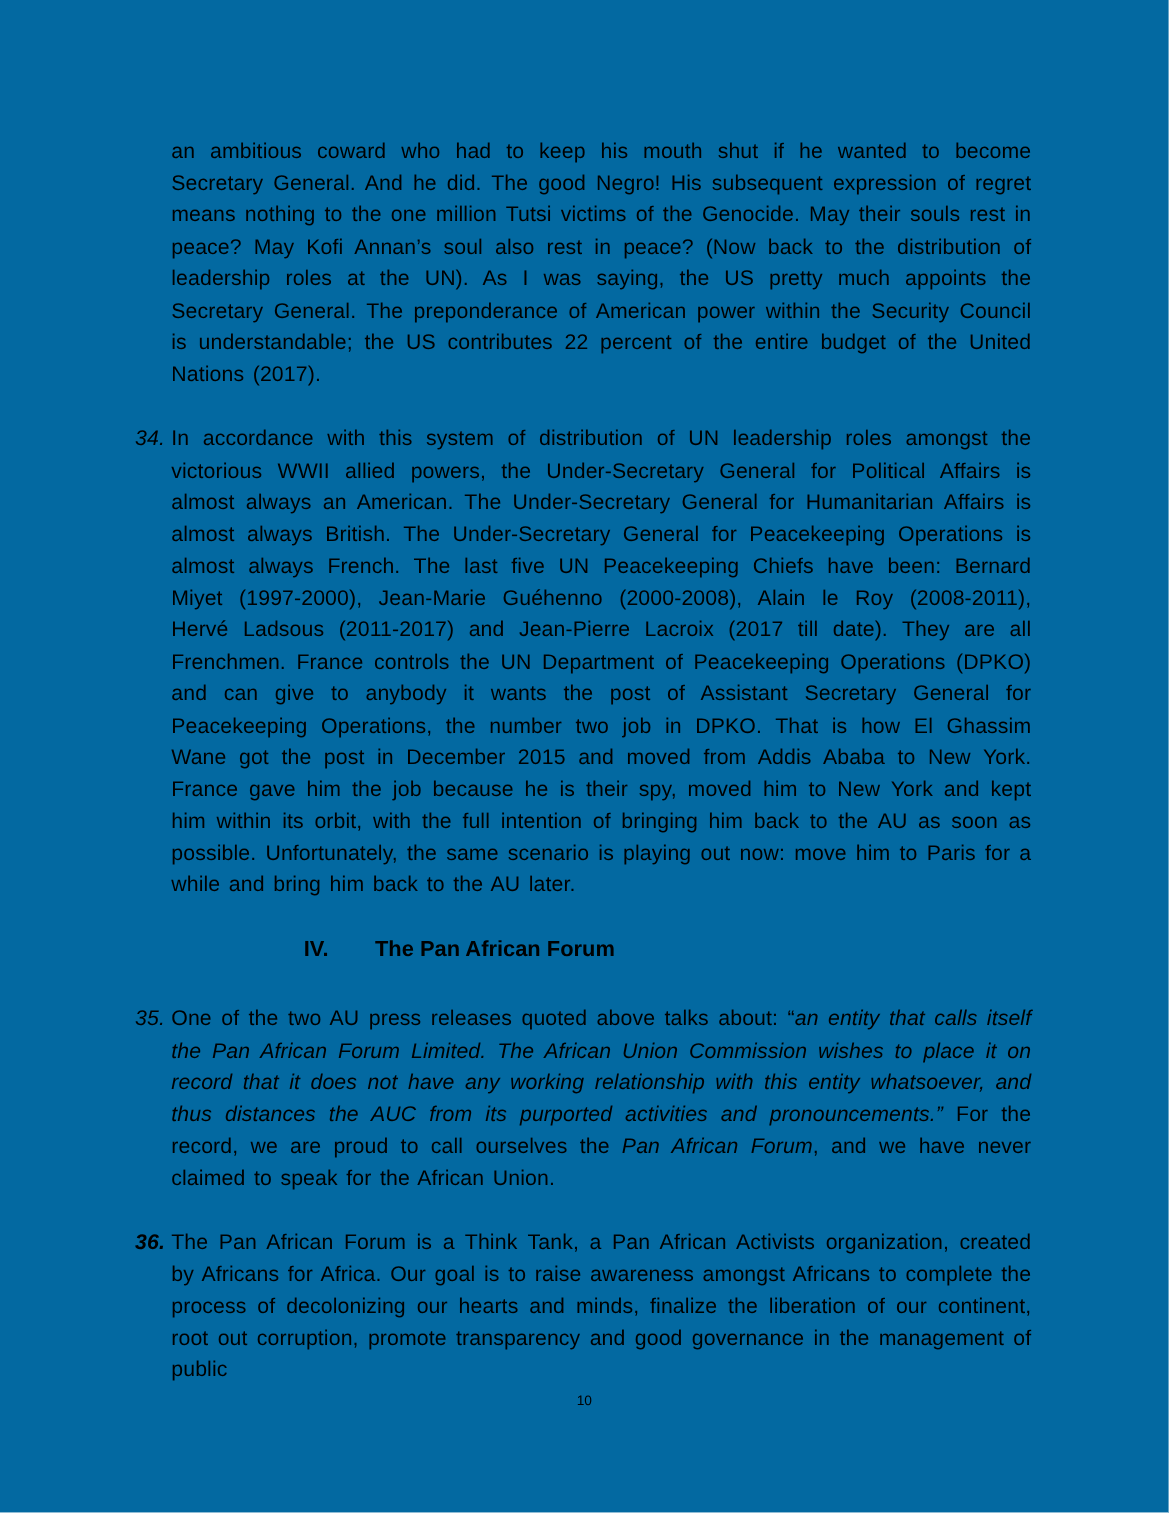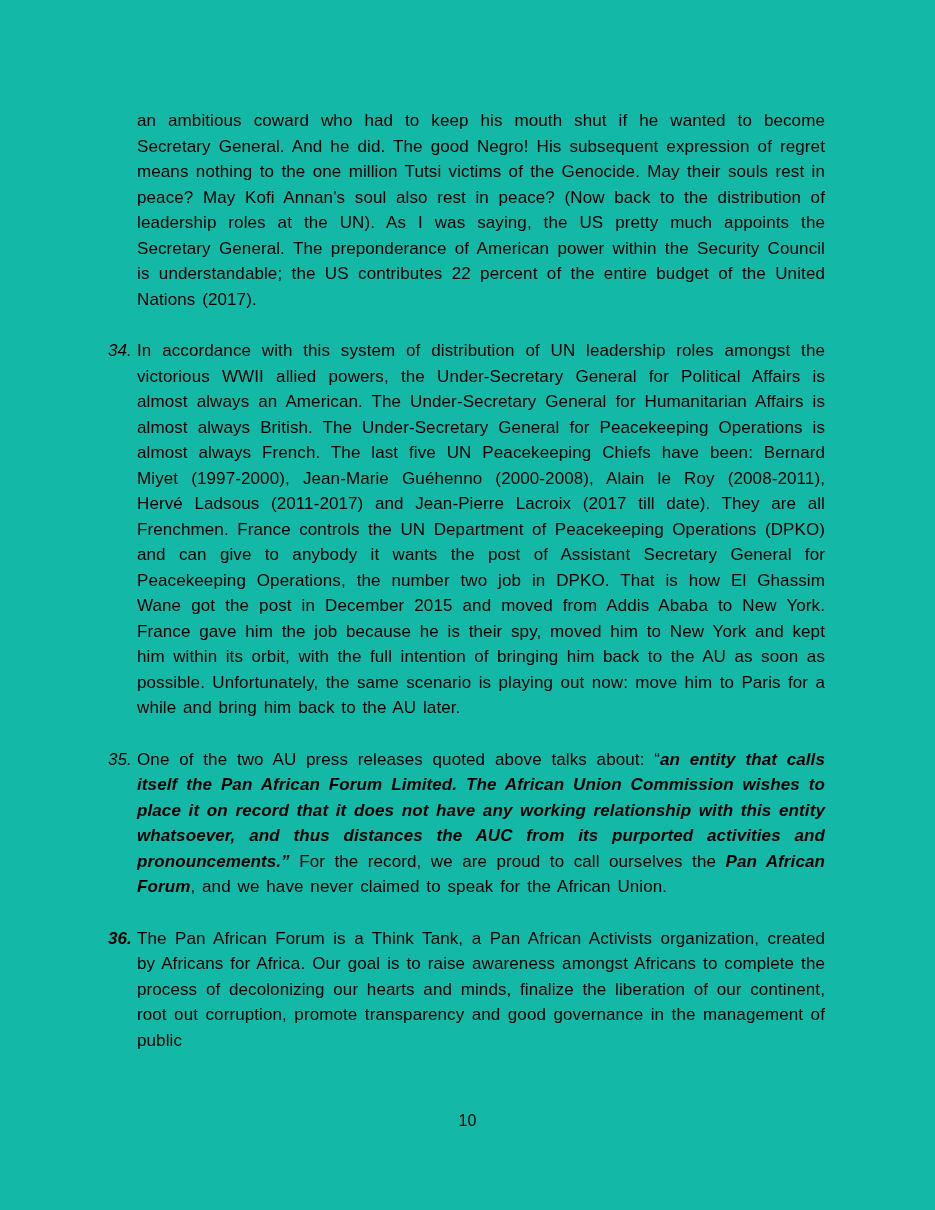--- a/index.html
+++ b/index.html
@@ -4,21 +4,21 @@
 <style>
   html, body {
     margin: 0;
     padding: 0;
     background: #ffffff;
   }
   .page {
     position: relative;
     width: 935px;
     height: 1210px;
-    background: #14b8a6;
+    background: #0369a1;
     color: #000000;
     font-family: "Liberation Sans", "DejaVu Sans", sans-serif;
     overflow: hidden;
   }
   .content {
     position: absolute;
     left: 137px;
     top: 108px;
     width: 688px;
   }
@@ -48,37 +48,38 @@
     line-height: 25.5px;
     font-weight: bold;
     padding-left: 106px;
     margin: 0 0 30px 0;
     text-align: left;
   }
   .heading .num-h {
     display: inline-block;
     width: 57px;
   }
-  .seg-italic { font-style: italic; font-weight: bold; }
+  .seg-italic { font-style: italic; }
   .seg-bold { font-weight: normal; }
   .seg-normal { font-style: normal; }
   .page-footer {
     position: absolute;
     left: 0;
     top: 1110px;
     width: 935px;
     text-align: center;
-    font-size: 16px;
+    font-size: 11px;
     line-height: 22px;
   }
 </style>
 </head>
 <body>
 
 <div class="page">
   <div class="content">
       <div class="para"><span class="seg-normal">an ambitious coward who had to keep his mouth shut if he wanted to become Secretary General. And he did. The good Negro! His subsequent expression of regret means nothing to the one million Tutsi victims of the Genocide. May their souls rest in peace? May Kofi Annan’s soul also rest in peace? (Now back to the distribution of leadership roles at the UN). As I was saying, the US pretty much appoints the Secretary General. The preponderance of American power within the Security Council is understandable; the US contributes 22 percent of the entire budget of the United Nations (2017).</span></div>
       <div class="para"><span class="num">34.</span><span class="seg-normal">In accordance with this system of distribution of UN leadership roles amongst the victorious WWII allied powers, the Under-Secretary General for Political Affairs is almost always an American. The Under-Secretary General for Humanitarian Affairs is almost always British. The Under-Secretary General for Peacekeeping Operations is almost always French. The last five UN Peacekeeping Chiefs have been: Bernard Miyet (1997-2000), Jean-Marie Guéhenno (2000-2008), Alain le Roy (2008-2011), Hervé Ladsous (2011-2017) and Jean-Pierre Lacroix (2017 till date). They are all Frenchmen. France controls the UN Department of Peacekeeping Operations (DPKO) and can give to anybody it wants the post of Assistant Secretary General for Peacekeeping Operations, the number two job in DPKO. That is how El Ghassim Wane got the post in December 2015 and moved from Addis Ababa to New York. France gave him the job because he is their spy, moved him to New York and kept him within its orbit, with the full intention of bringing him back to the AU as soon as possible. Unfortunately, the same scenario is playing out now: move him to Paris for a while and bring him back to the AU later.</span></div>
+      <div class="heading"><span class="num-h">IV.</span><span>The Pan African Forum</span></div>
       <div class="para"><span class="num">35.</span><span class="seg-normal">One of the two AU press releases quoted above talks about: “</span><span class="seg-italic">an entity that calls itself the Pan African Forum Limited. The African Union Commission wishes to place it on record that it does not have any working relationship with this entity whatsoever, and thus distances the AUC from its purported activities and pronouncements.”</span><span class="seg-normal"> For the record, we are proud to call ourselves the </span><span class="seg-italic">Pan African Forum</span><span class="seg-normal">, and we have never claimed to speak for the African Union.</span></div>
       <div class="para para-bold continues"><span class="num">36.</span><span class="seg-bold">The Pan African Forum is a Think Tank, a Pan African Activists organization, created by Africans for Africa. Our goal is to raise awareness amongst Africans to complete the process of decolonizing our hearts and minds, finalize the liberation of our continent, root out corruption, promote transparency and good governance in the management of public</span></div>
     </div>
   <div class="page-footer">10</div>
 </div>
 
 </body></html>

